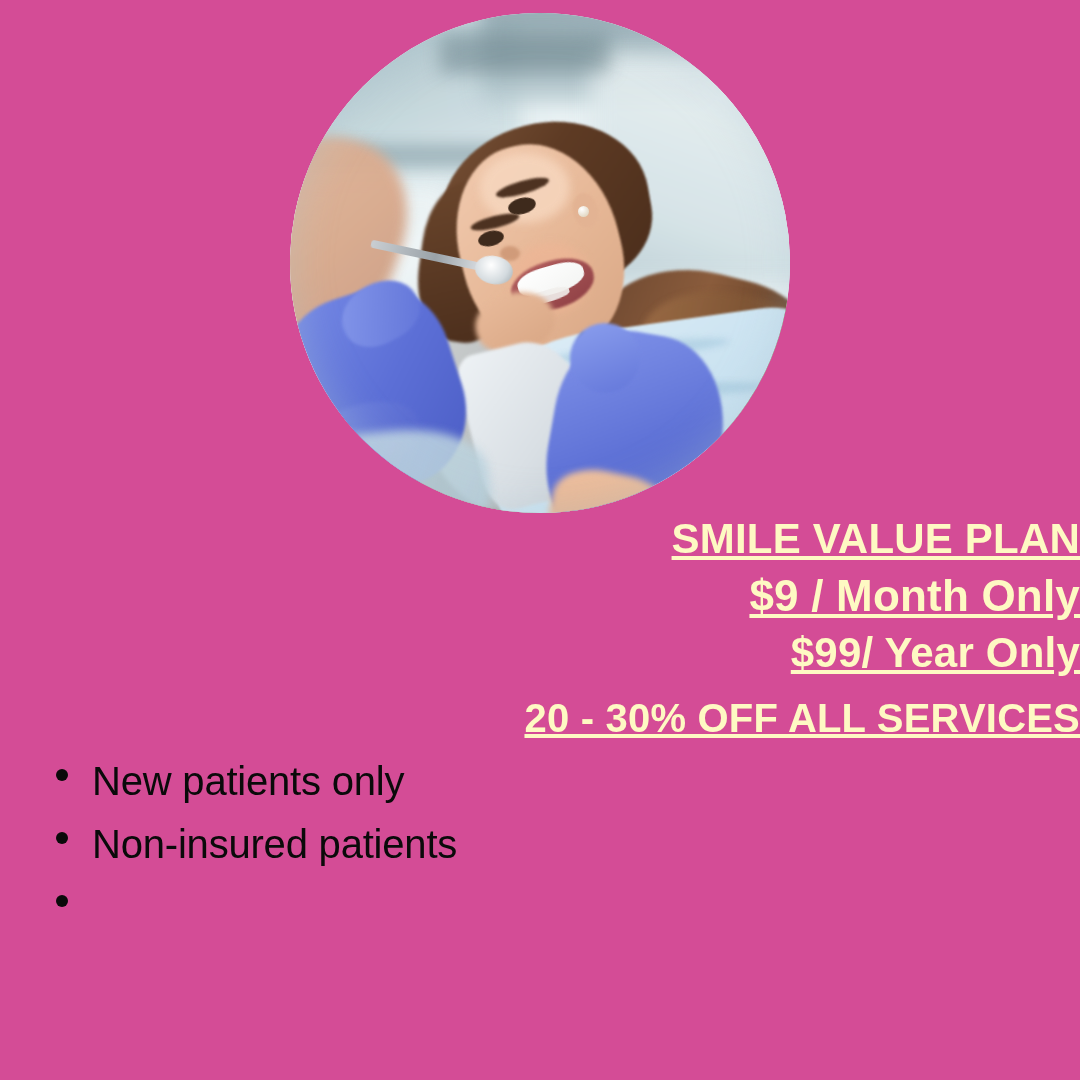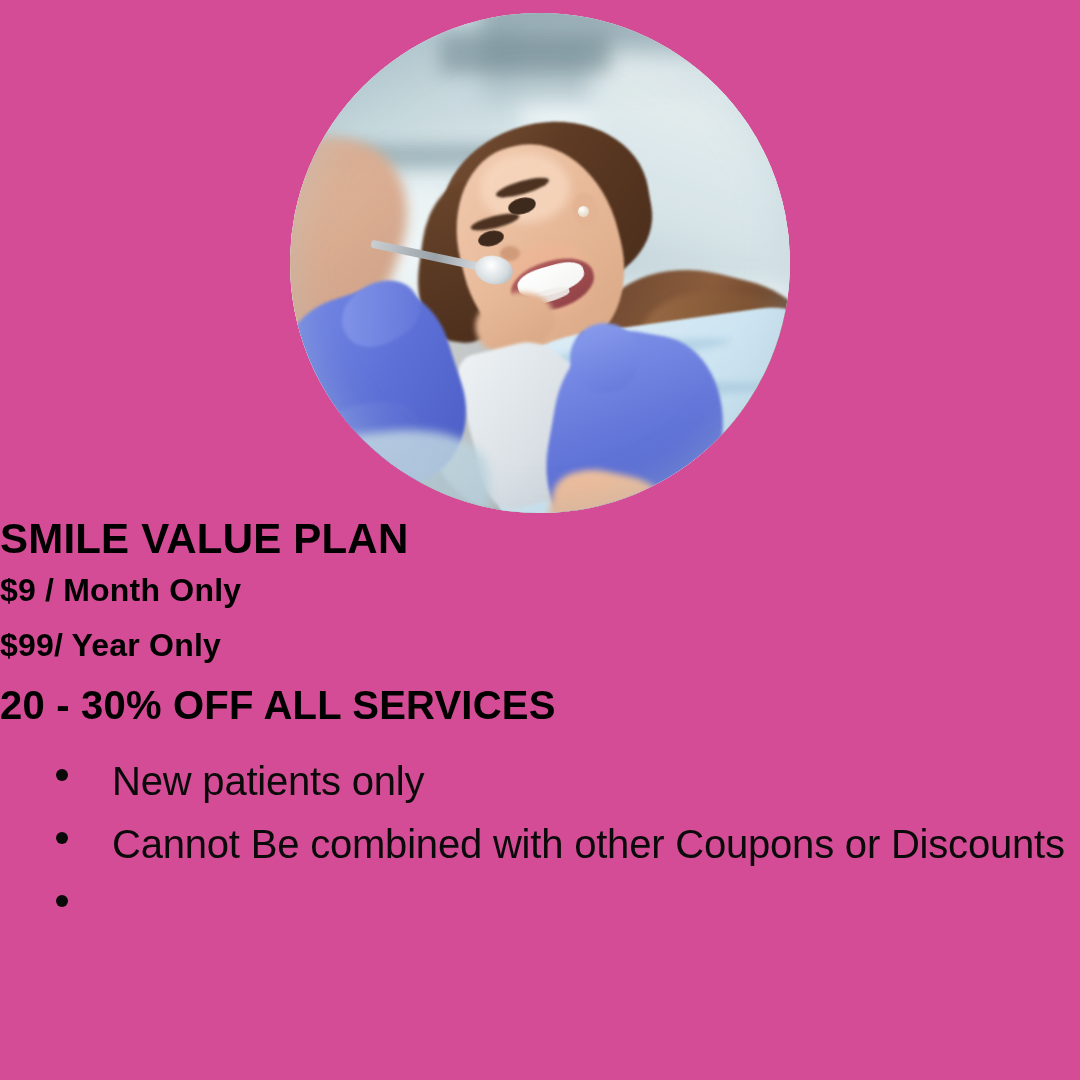--- a/index.html
+++ b/index.html
@@ -314,31 +314,32 @@
     position:absolute; inset:0;
     box-shadow:inset 0 0 40px rgba(170,195,205,.35);
     border-radius:50%;
     pointer-events:none;
   }
 
   
   .headings{
     position:absolute;
     left:0; right:0; top:518px;
-    text-align:left;
-    color:#000000;
+    text-align:right;
+    color:#fef9c3;
+    text-decoration:underline;
   }
   .h-line{
     font-weight:bold;
     line-height:1.0;
     white-space:nowrap;
   }
   .h-title   { font-size:42px; letter-spacing:.2px; margin-bottom:14px; }
-  .h-month   { font-size:32px; letter-spacing:.2px; margin-bottom:23px; }
-  .h-year    { font-size:32px; letter-spacing:.2px; margin-bottom:24px; }
+  .h-month   { font-size:44px; letter-spacing:.2px; margin-bottom:14px; }
+  .h-year    { font-size:42px; letter-spacing:.2px; margin-bottom:24px; }
   .h-offer   { font-size:40px; letter-spacing:.2px;margin-top:16px; }
 
   
   .bullets{
     position:absolute;
     left:56px; top:752px;
     width:1024px;
     color:#0a0a0a;
   }
   .bullet-row{
@@ -352,21 +353,20 @@
     background:#0a0a0a;
     border-radius:50%;
     margin-top:17px;
     margin-right:24px;
   }
   .bullet-text{
     font-size:40px;
     line-height:59px;
     font-weight:normal;
     letter-spacing:-.2px;
-    margin-left:20px;
   }
 </style>
 </head>
 <body style="background: rgb(212, 76, 150);">
 
 <div class="photo-circle">
   <div class="photo-inner">
     <div class="bg-room"></div>
     <div class="bg-cab-a"></div>
     <div class="bg-cab-b"></div>
@@ -432,18 +432,18 @@
   <div class="h-line h-offer">20 - 30% OFF ALL SERVICES</div>
 </div>
 
 <div class="bullets">
   <div class="bullet-row">
     <span class="bullet-dot"></span>
     <span class="bullet-text">New patients only</span>
   </div>
   <div class="bullet-row">
     <span class="bullet-dot"></span>
-    <span class="bullet-text">Cannot Be combined with other Coupons or Discounts</span>
+    <span class="bullet-text">Non-insured patients</span>
   </div>
   <div class="bullet-row">
     <span class="bullet-dot"></span>
   </div>
 </div>
 
 </body></html>

